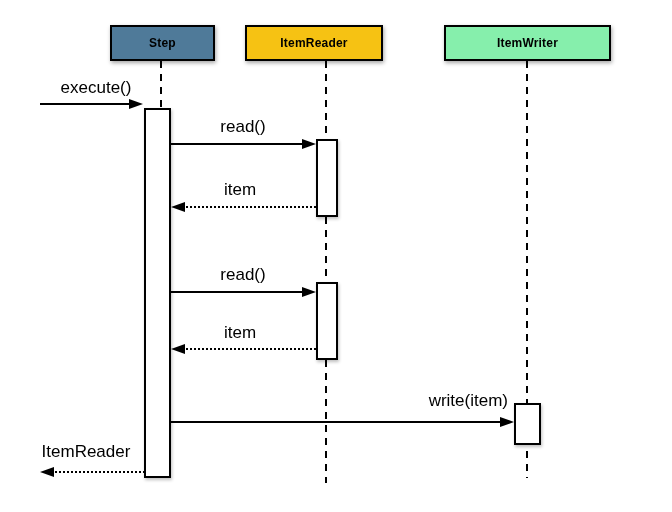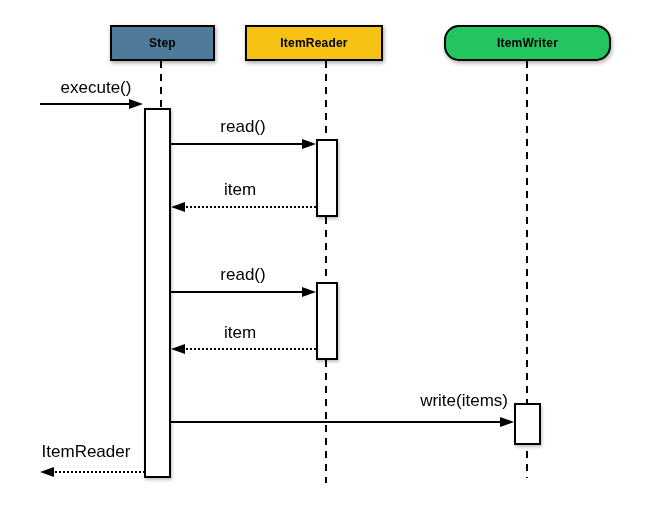--- a/index.html
+++ b/index.html
@@ -78,21 +78,21 @@
   #m7-line{left:52px;top:471px;width:93px;}
   #m7-head{left:40px;top:467px;}
 </style>
 </head>
 <body>
 
 <div id="canvas">
 
   <div class="head" id="head-step" style="background: rgb(79, 122, 153);">Step</div>
   <div class="head" id="head-reader" style="background: rgb(246, 194, 19);">ItemReader</div>
-  <div class="head" id="head-writer" style="background: #22c55e; border-radius: 15px;">ItemWriter</div>
+  <div class="head" id="head-writer" style="background: #86efac;">ItemWriter</div>
 
   <div class="lifeline" id="life-step"></div>
   <div class="lifeline" id="life-reader"></div>
   <div class="lifeline" id="life-writer"></div>
 
   <div class="activation" id="act-step"></div>
   <div class="activation" id="act-reader-1"></div>
   <div class="activation" id="act-reader-2"></div>
   <div class="activation" id="act-writer"></div>
 
@@ -109,21 +109,21 @@
   <div class="head-left" id="m3-head"></div>
 
   <div class="msg-label" id="m4-label">read()</div>
   <div class="line" id="m4-line"></div>
   <div class="head-right" id="m4-head"></div>
 
   <div class="msg-label" id="m5-label">item</div>
   <div class="line dotted" id="m5-line"></div>
   <div class="head-left" id="m5-head"></div>
 
-  <div class="msg-label" id="m6-label">write(items)</div>
+  <div class="msg-label" id="m6-label">write(item)</div>
   <div class="line" id="m6-line"></div>
   <div class="head-right" id="m6-head"></div>
 
   <div class="msg-label" id="m7-label">ItemReader</div>
   <div class="line dotted" id="m7-line"></div>
   <div class="head-left" id="m7-head"></div>
 
 </div>
 
 </body></html>

